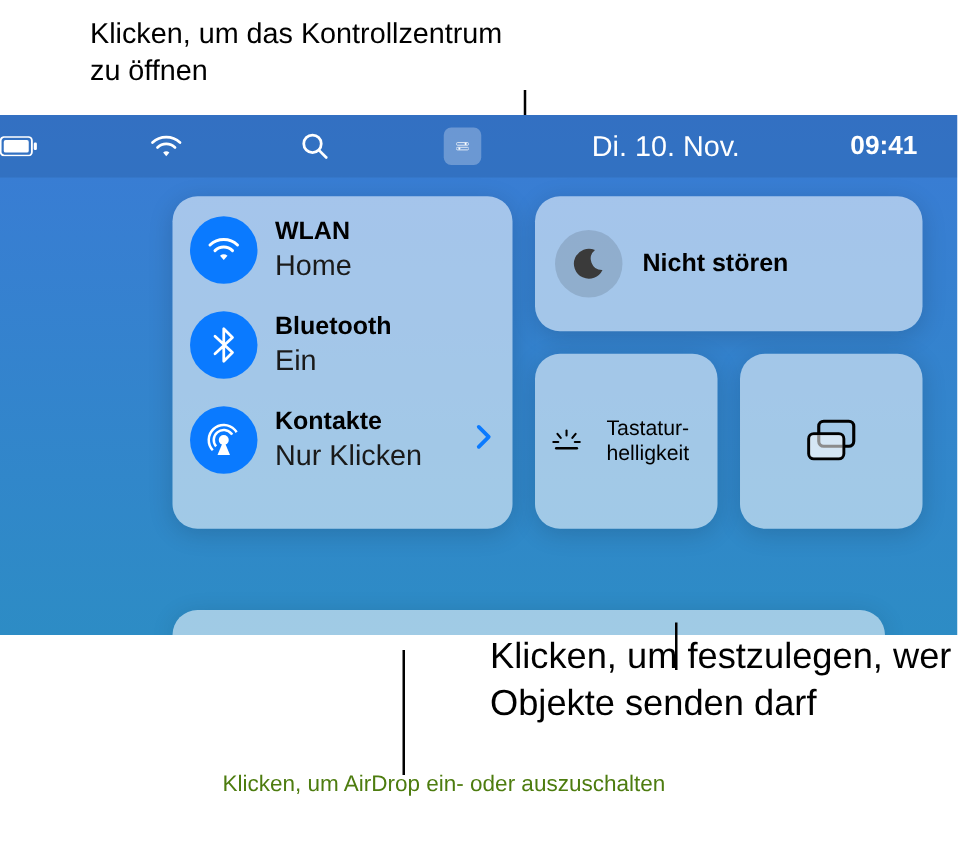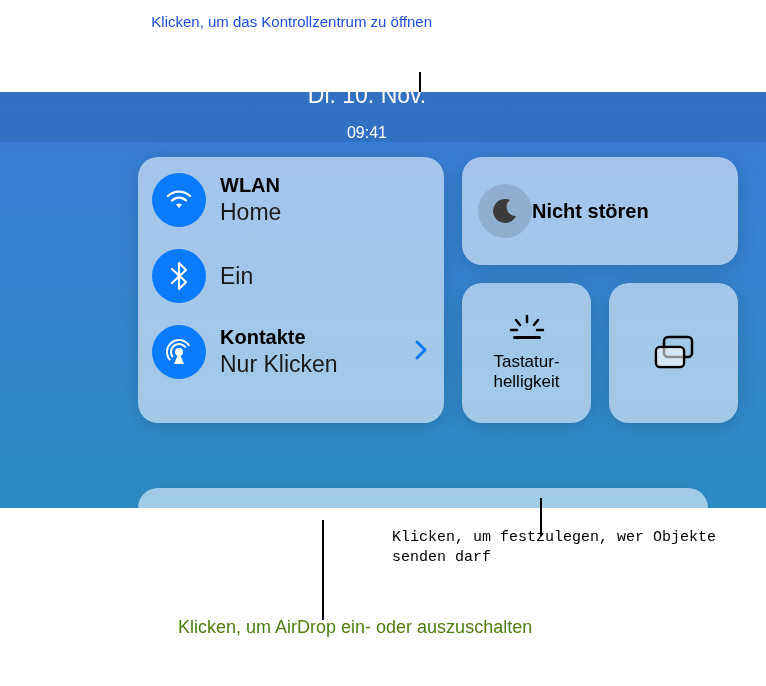--- a/index.html
+++ b/index.html
@@ -7,24 +7,23 @@
       font-family: -apple-system, BlinkMacSystemFont, "Helvetica Neue", sans-serif;
       width: 766px;
       height: 686px;
       background: #fff;
       position: relative;
     }
     .callout-top {
       position: absolute;
       top: 12px;
       left: 72px;
-      font-size: 15px;
-      color: #1d4ed8;
+      font-size: 23px;
+      color: #000000;
       line-height: 1.3;
-      text-align: right;
       width: 360px;
     }
     .callout-line-top {
       position: absolute;
       left: 419px;
       top: 72px;
       width: 2px;
       height: 32px;
       background: #000;
     }
@@ -35,57 +34,56 @@
       width: 766px;
       height: 416px;
       background: linear-gradient(180deg, #3a7bd5, #2d8cc5);
       overflow: hidden;
     }
     .menubar {
       height: 50px;
       background: rgba(30,80,140,0.25);
       display: flex;
       align-items: center;
-      justify-content: flex-end;
-      gap: 15px;
+      justify-content: space-between;
+      gap: 40px;
       padding: 0 32px 0 0;
       color: #fff;
-      flex-direction: column;
     }
     .menubar-icon {
       display: flex;
       align-items: center;
       justify-content: center;
       width: 30px;
       height: 30px;
     }
     .menubar-icon svg { display: block; }
     .cc-menubar-item {
       background: rgba(255,255,255,0.28);
       border-radius: 6px;
       padding: 4px 10px;
     }
     .menubar-date {
       font-size: 23px;
       font-weight: 500;
     }
     .menubar-time {
-      font-size: 16px;
-      font-weight: 400;
+      font-size: 21px;
+      font-weight: 700;
     }
     .control-center {
       position: absolute;
       top: 65px;
       left: 138px;
       width: 600px;
       display: flex;
       gap: 18px;
     }
     .cc-left {
-      width: 306px;
+      width: 272px;
       background: rgba(255,255,255,0.55);
       border-radius: 20px;
       padding: 16px 14px;
       box-shadow: 0 4px 20px rgba(0,0,0,0.15);
       display: flex;
       flex-direction: column;
       gap: 22px;
     }
     .cc-row {
       display: flex;
@@ -132,20 +130,21 @@
       flex-direction: column;
       gap: 18px;
       flex: 1;
     }
     .cc-dnd {
       background: rgba(255,255,255,0.55);
       border-radius: 20px;
       padding: 18px 16px;
       display: flex;
       align-items: center;
+      gap: 16px;
       box-shadow: 0 4px 20px rgba(0,0,0,0.15);
       height: 108px;
     }
     .cc-dnd-icon {
       width: 54px;
       height: 54px;
       border-radius: 50%;
       background: rgba(0,0,0,0.12);
       display: flex;
       align-items: center;
@@ -162,41 +161,40 @@
       display: flex;
       gap: 18px;
       flex: 1;
     }
     .cc-small-tile {
       background: rgba(255,255,255,0.55);
       border-radius: 20px;
       box-shadow: 0 4px 20px rgba(0,0,0,0.15);
       flex: 1;
       display: flex;
-      flex-direction: column;
+      flex-direction: row;
       align-items: center;
       justify-content: center;
       gap: 8px;
       padding: 12px;
       height: 140px;
     }
     .cc-small-tile-label {
       font-size: 17px;
       color: #000;
       text-align: center;
       line-height: 1.2;
     }
     .callout-right {
       position: absolute;
-      top: 528px;
+      top: 507px;
       left: 392px;
-      font-size: 15px;
+      font-size: 29px;
       color: #000;
       line-height: 1.3;
-      font-family: Liberation Mono, monospace;
     }
     .callout-line-right {
       position: absolute;
       left: 540px;
       top: 498px;
       width: 2px;
       height: 38px;
       background: #000;
     }
     .callout-bottom {
@@ -281,20 +279,21 @@
           <div class="cc-subtitle">Home</div>
         </div>
       </div>
       <div class="cc-row">
         <div class="cc-toggle-icon cc-toggle-on">
           <svg width="18" height="30" viewBox="0 0 18 30">
               <path d="M9 2 L9 28 M9 2 L16 9 L2 22 M9 28 L16 21 L2 8" fill="none" stroke="#fff" stroke-width="2.2" stroke-linejoin="round" stroke-linecap="round"></path>
             </svg>
         </div>
         <div class="cc-text">
+          <div class="cc-title">Bluetooth</div>
           <div class="cc-subtitle">Ein</div>
         </div>
       </div>
       <div class="cc-row">
         <div class="cc-toggle-icon cc-toggle-on">
           <svg width="32" height="32" viewBox="0 0 32 32">
               <circle cx="16" cy="16" r="4" fill="#fff"></circle>
               <circle cx="16" cy="16" r="8" fill="none" stroke="#fff" stroke-width="2" stroke-dasharray="26 100" transform="rotate(140 16 16)"></circle>
               <circle cx="16" cy="16" r="12" fill="none" stroke="#fff" stroke-width="2" stroke-dasharray="40 100" transform="rotate(137 16 16)"></circle>
               <path d="M16 16 L11 28 L21 28 Z" fill="#fff"></path>

